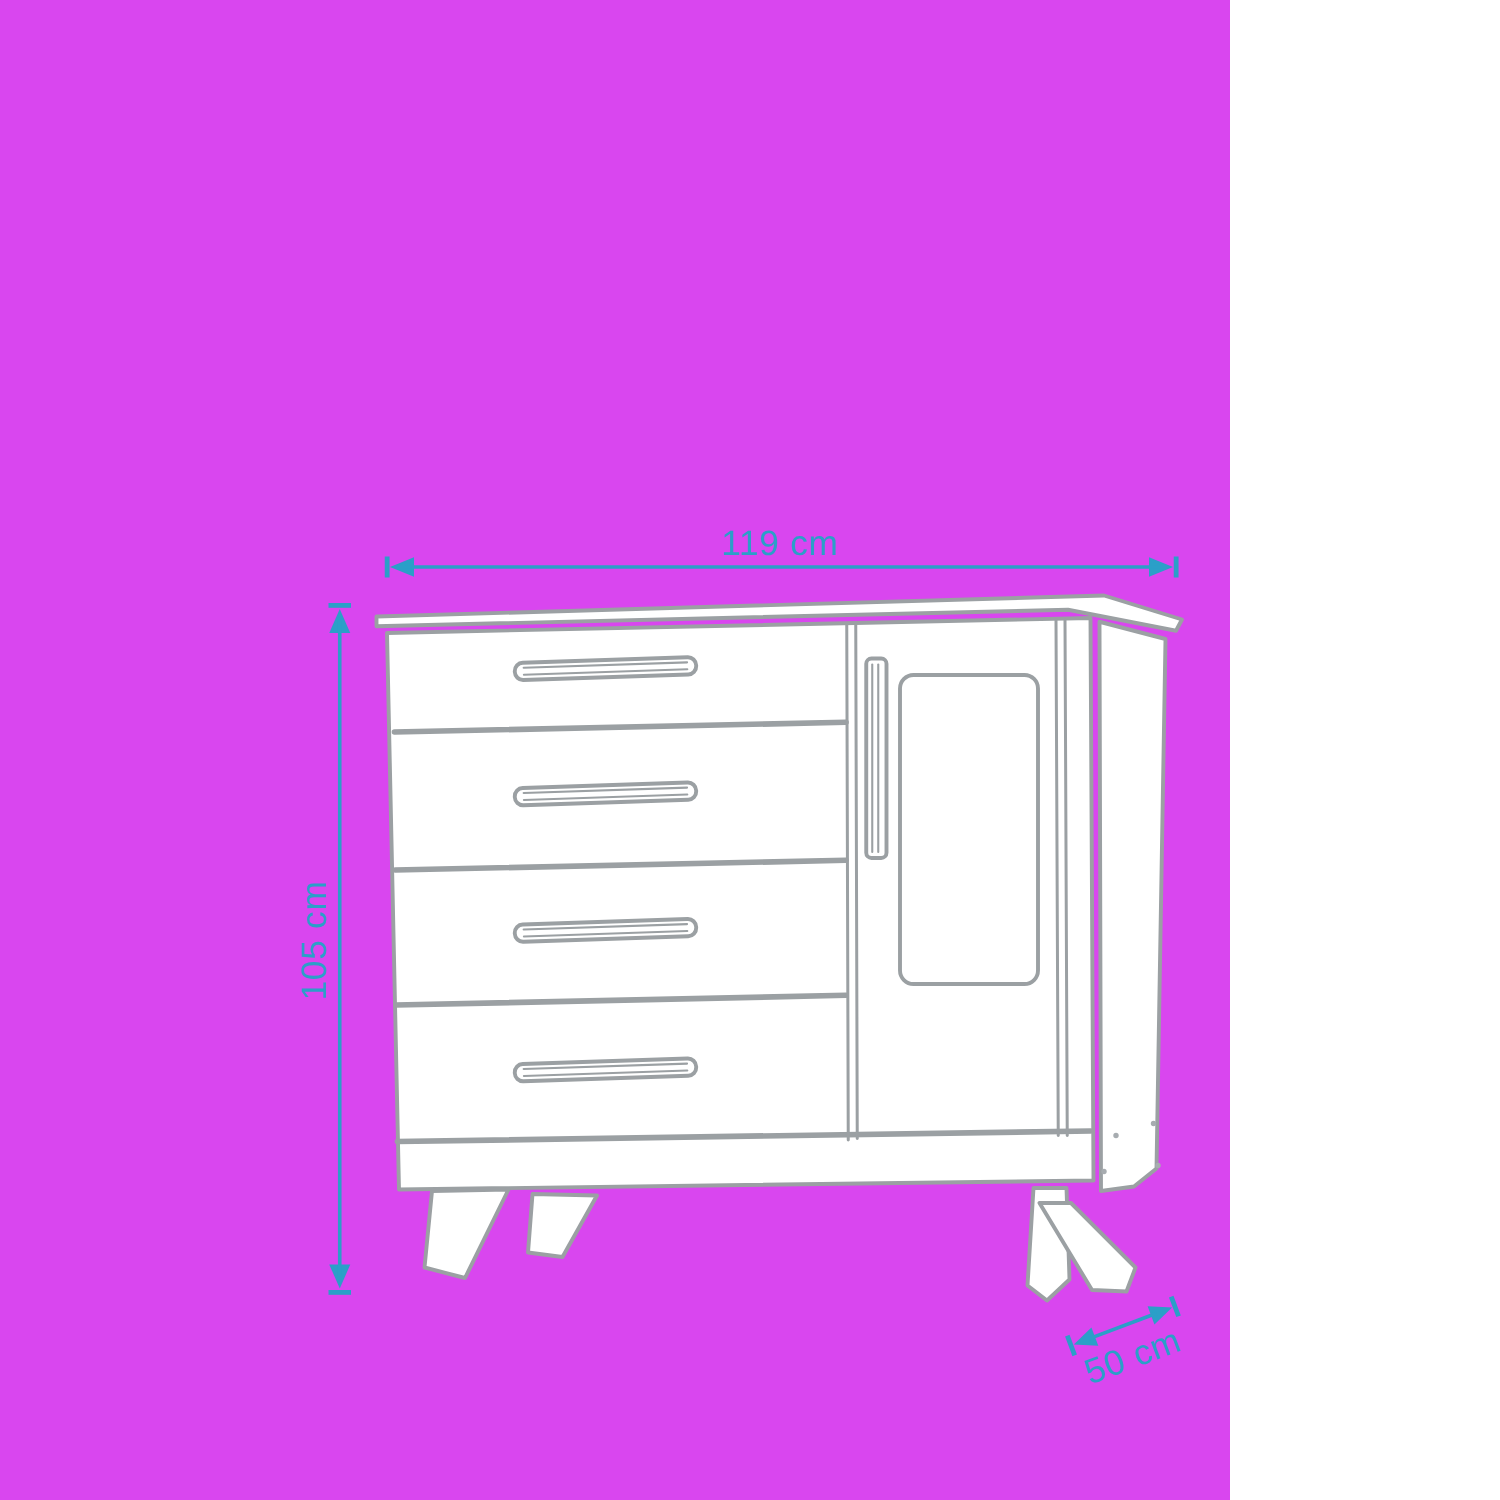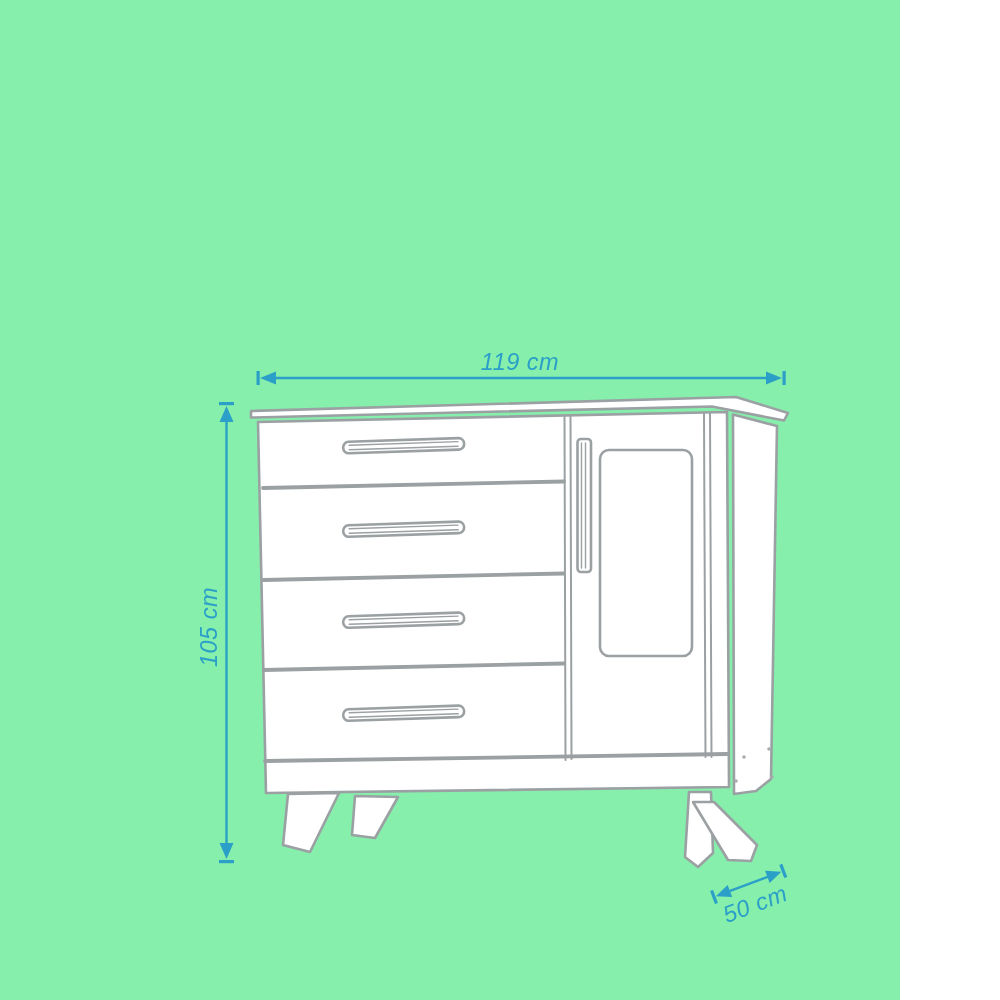--- a/index.html
+++ b/index.html
@@ -1,20 +1,20 @@
 <!DOCTYPE html>
 <html><head>
 <meta charset="utf-8">
 <style>
   html,body{
     margin:0;padding:0;background:#ffffff;
     width:1000px;height:1000px;overflow:hidden;
     font-family:"Liberation Sans",sans-serif;
   }
-  .stage{position:relative;width:900px;height:1000px;background:#86efac;font-style:italic;}
+  .stage{position:relative;width:820px;height:1000px;background:#d946ef;}
   svg{position:absolute;left:0;top:0;}
   .furn{stroke:#9ba0a3;fill:none;stroke-width:2.6;stroke-linecap:round;stroke-linejoin:round;}
   .furn-fill{fill:#ffffff;}
   .thick{stroke-width:3.8;}
   .thin{stroke-width:1.4;}
   .dim-stroke{stroke:#2b9fc8;stroke-width:2.4;fill:none;}
   .dim-fill{fill:#2b9fc8;stroke:none;}
   .dim-text{
     fill:#2b9fc8;
     font-family:"Liberation Sans",sans-serif;

